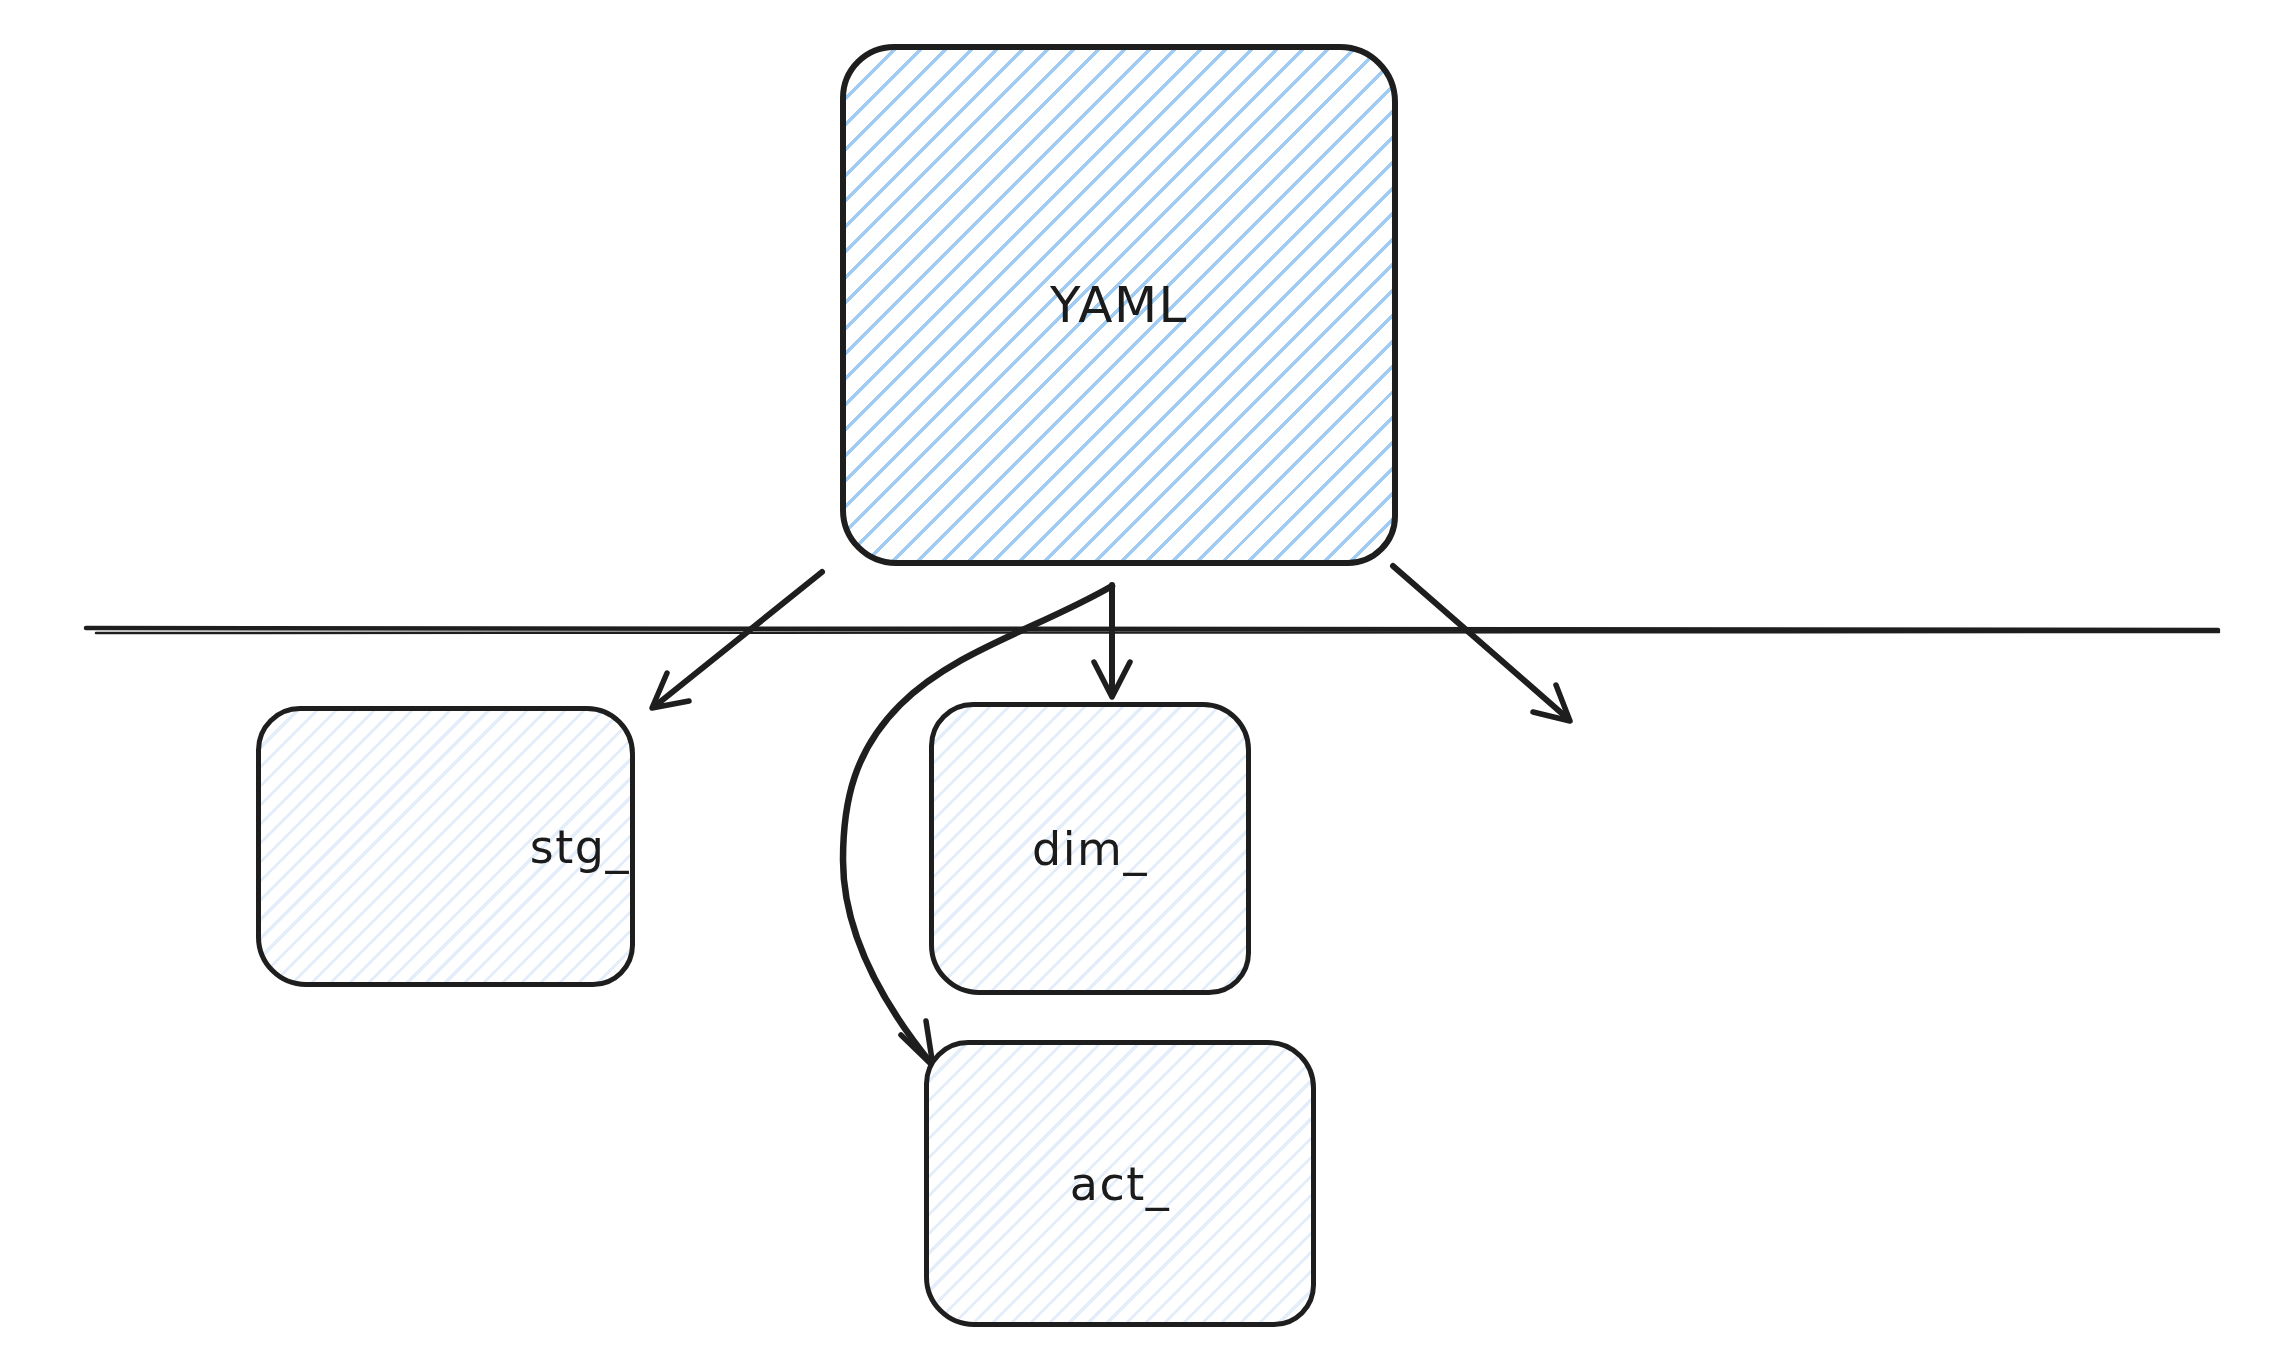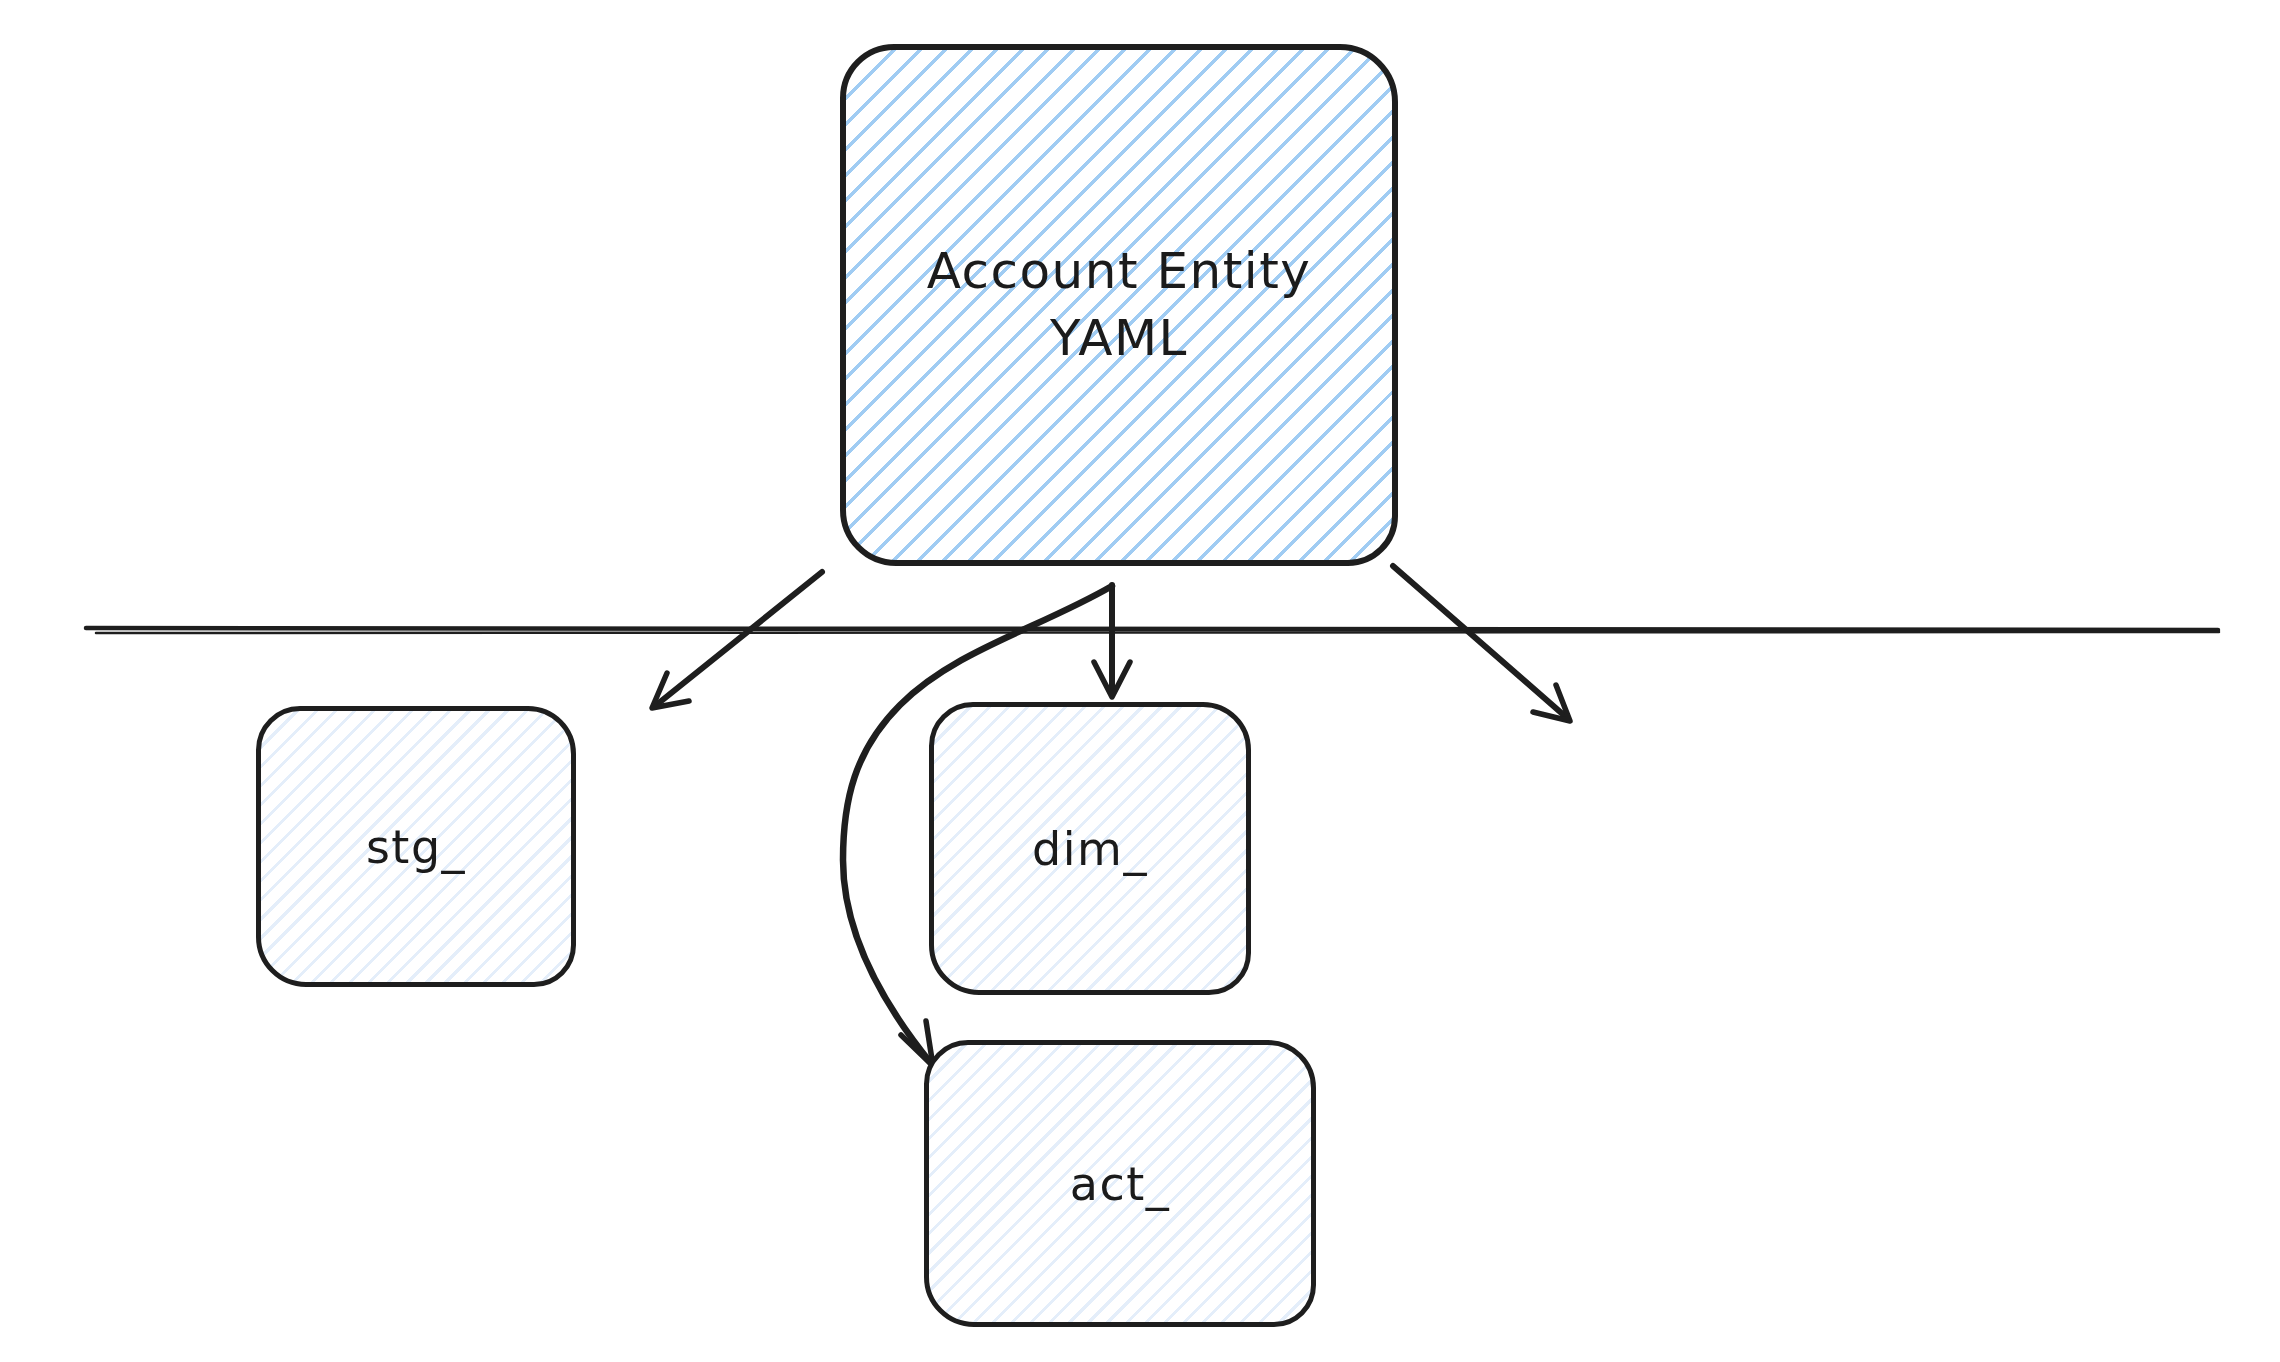--- a/index.html
+++ b/index.html
@@ -40,21 +40,21 @@
     line-height: 1.34;
   }
   .node.secondary {
     border-width: 5px;
     background-image: repeating-linear-gradient(
       135deg, rgba(0,0,0,0) 0 10.5px, var(--hatch-secondary) 10.5px 13.5px);
     border-radius: 44px 48px 42px 50px;
     font-size: 46px;
   }
   #node-account   { left: 840px;  top: 44px;   width: 558px; height: 522px; }
-  #node-stg       { left: 256px;  top: 706px;  width: 320px; height: 281px; }
+  #node-stg       { left: 256px;  top: 706px;  width: 379px; height: 281px; align-items: flex-end; }
   #node-dim       { left: 929px;  top: 702px;  width: 322px; height: 293px; }
   #node-analytics { left: 1591px; top: 703px;  width: 386px; height: 287px; }
   #node-act       { left: 924px;  top: 1040px; width: 392px; height: 287px; }
 
   .threshold-label {
     position: absolute;
     left: 1626px;
     top: 556px;
     font-size: 38px;
     letter-spacing: 1px;
@@ -92,21 +92,20 @@
     <path d="M 1130 662 L 1112 697 L 1094 662" stroke-width="5.5"></path>
 
     <path d="M 1393 566 L 1566 717" stroke-width="6"></path>
     <path d="M 1556 685 L 1570 721 L 1533 712" stroke-width="5.5"></path>
 
     <path d="M 1112 586 C 1040 628 955 650 900 705 C 855 750 843 800 843 860 C 843 930 880 1000 930 1062" stroke-width="6.5"></path>
     <path d="M 901 1035 L 933 1066 L 926 1021" stroke-width="5.5"></path>
   </svg>
 
   <div class="node primary" id="node-account">
-    <span>Account Entity</span>
     <span>YAML</span>
   </div>
 
   <div class="node secondary" id="node-stg">
     <span>stg_</span>
   </div>
 
   <div class="node secondary" id="node-dim">
     <span>dim_</span>
   </div>

